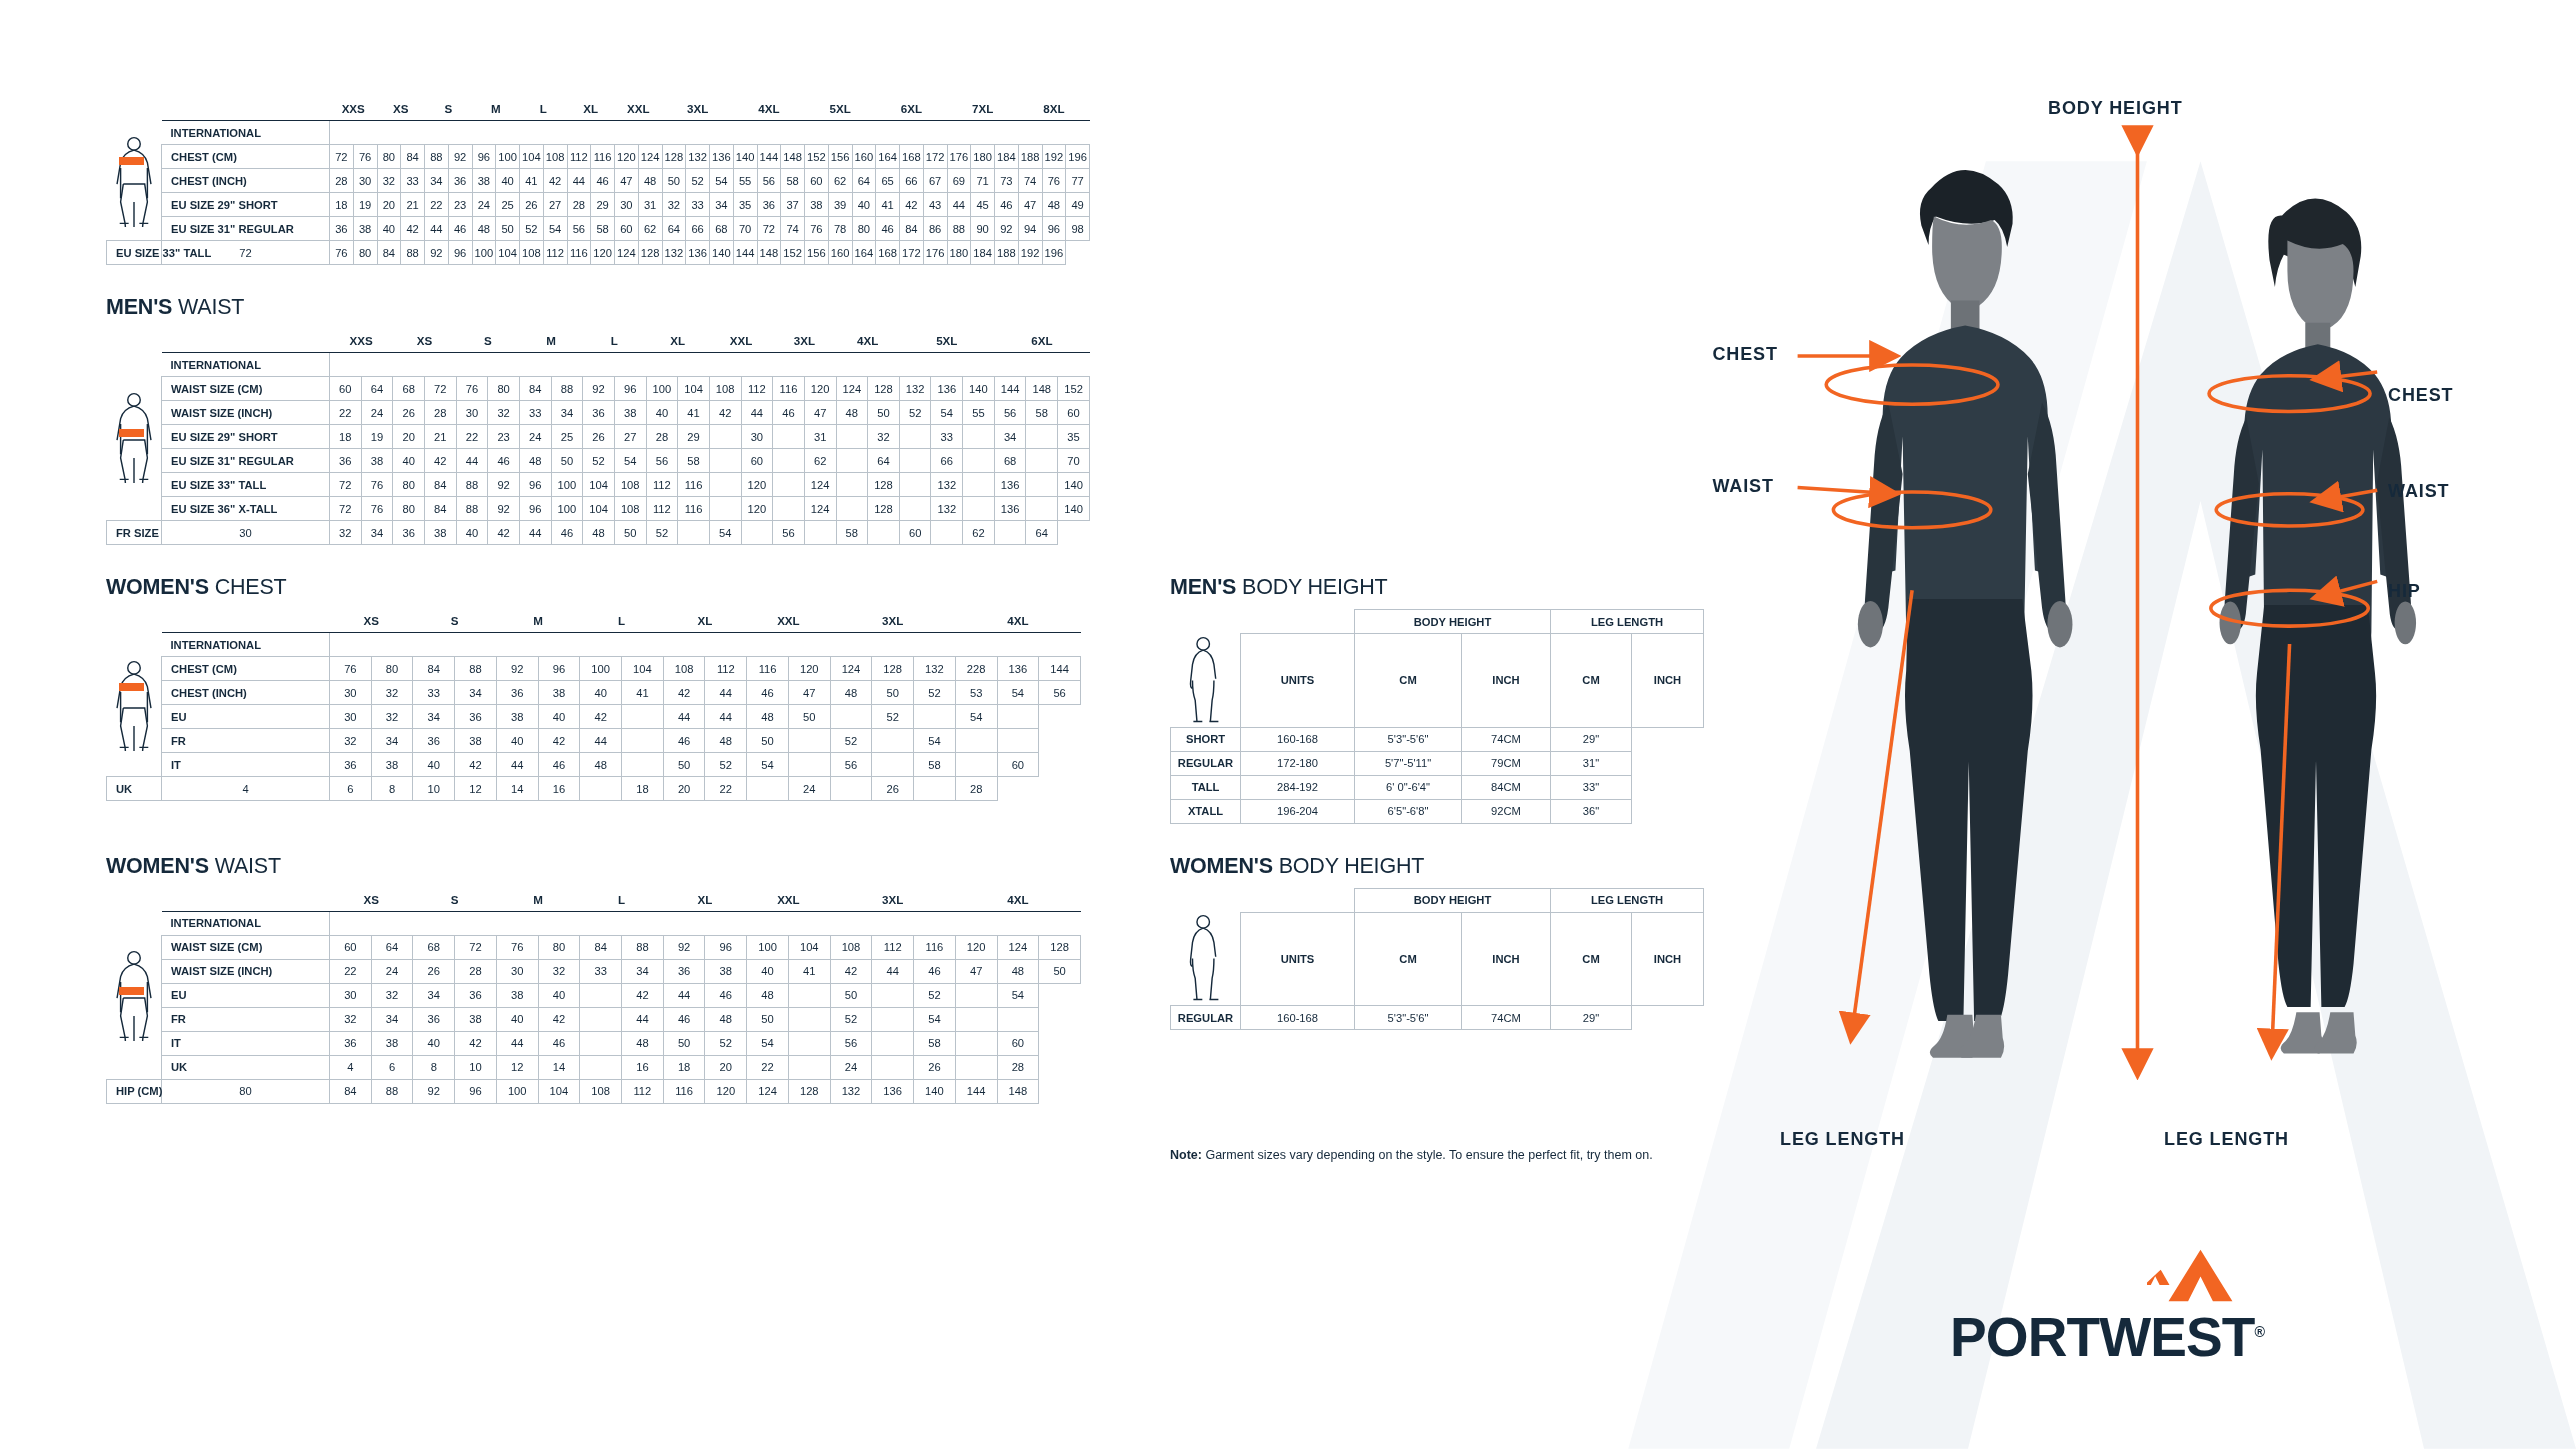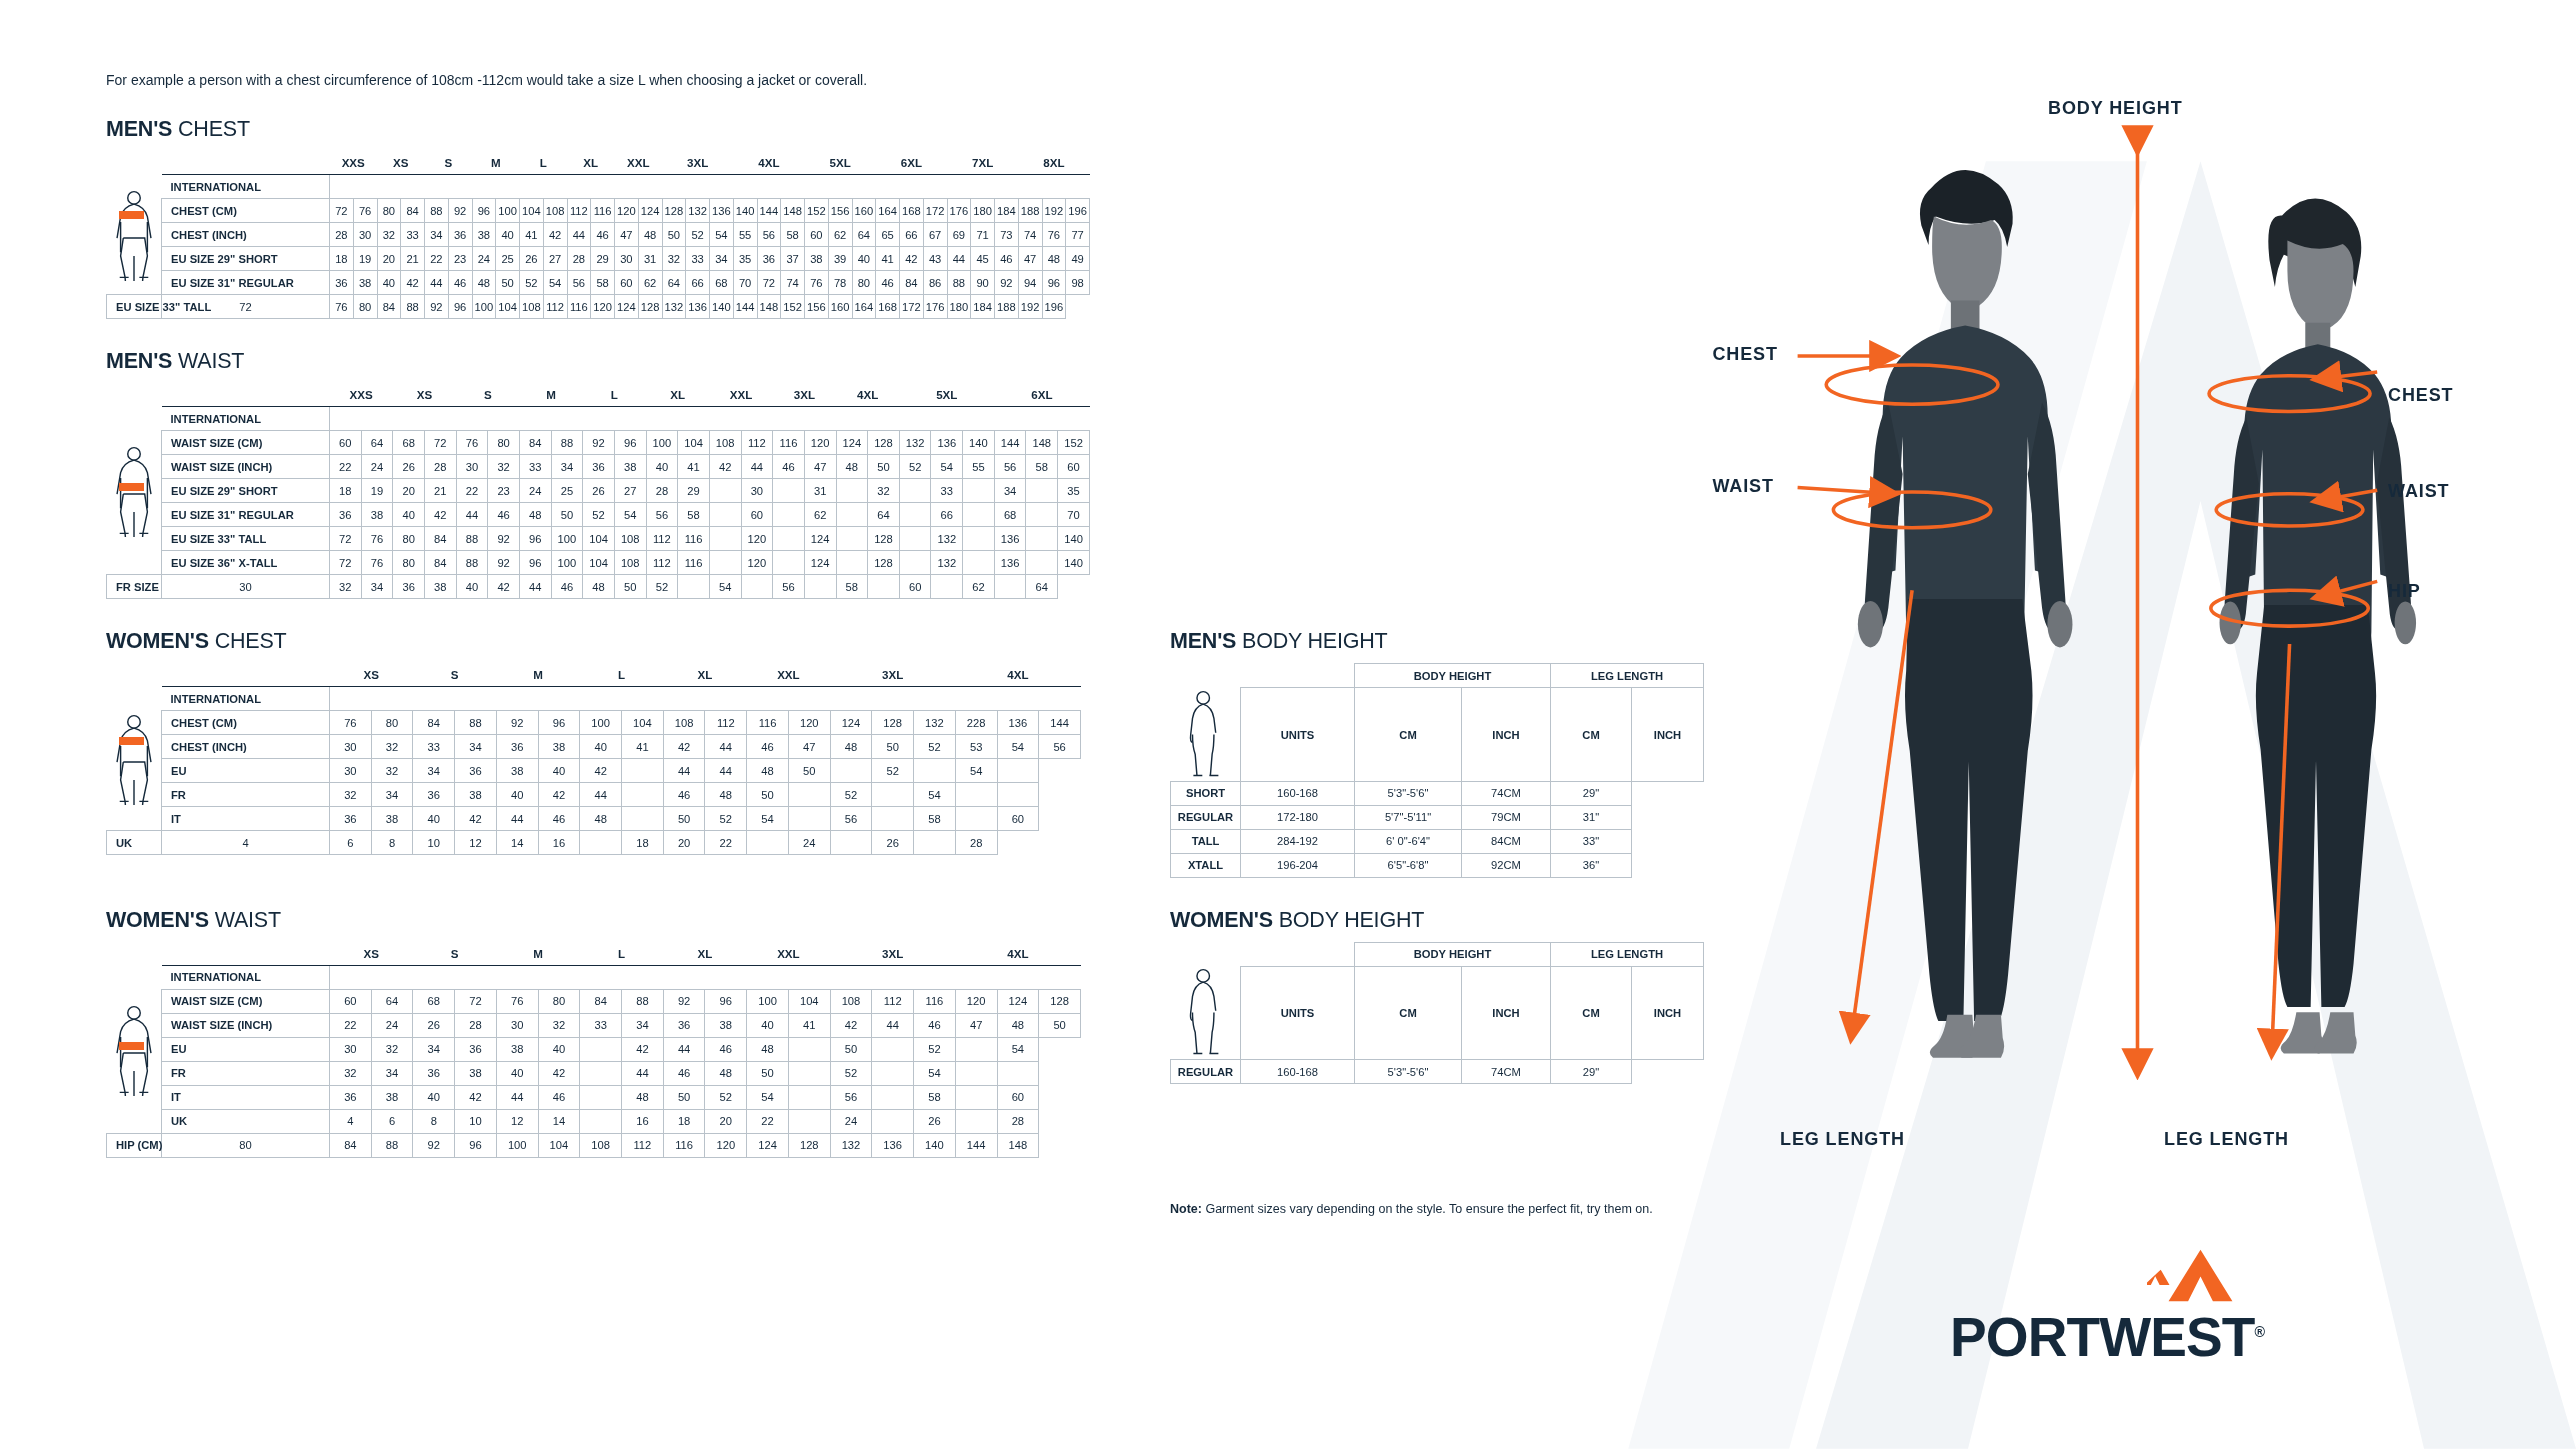--- a/index.html
+++ b/index.html
@@ -112,27 +112,22 @@
 <div class="bg-chevron">
   <svg width="1055" height="1449" viewBox="0 0 1180 1620">
     <polygon points="330,1620 760,180 1180,1620 1010,1620 760,560 500,1620" fill="#f1f4f7"></polygon>
     <polygon points="120,1620 520,180 700,180 300,1620" fill="#f6f8fa"></polygon>
   </svg>
 </div>
 
 <div class="left">
 
   <div class="intro">
-    <div>For example a person with a chest circumference of 108cm -112cm would take a size L when choosing a jacket or coverall.</div>
   </div>
 
-  <div class="sec-title">
-    <span>MEN'S</span>
-    <span class="light">CHEST</span>
-  </div>
   <table class="sz" id="t-mens-chest" style="width:984px;">
       <colgroup>
         <col style="width:55px">
         <col style="width:168px">
         <col>
         <col>
         <col>
         <col>
         <col>
         <col>

